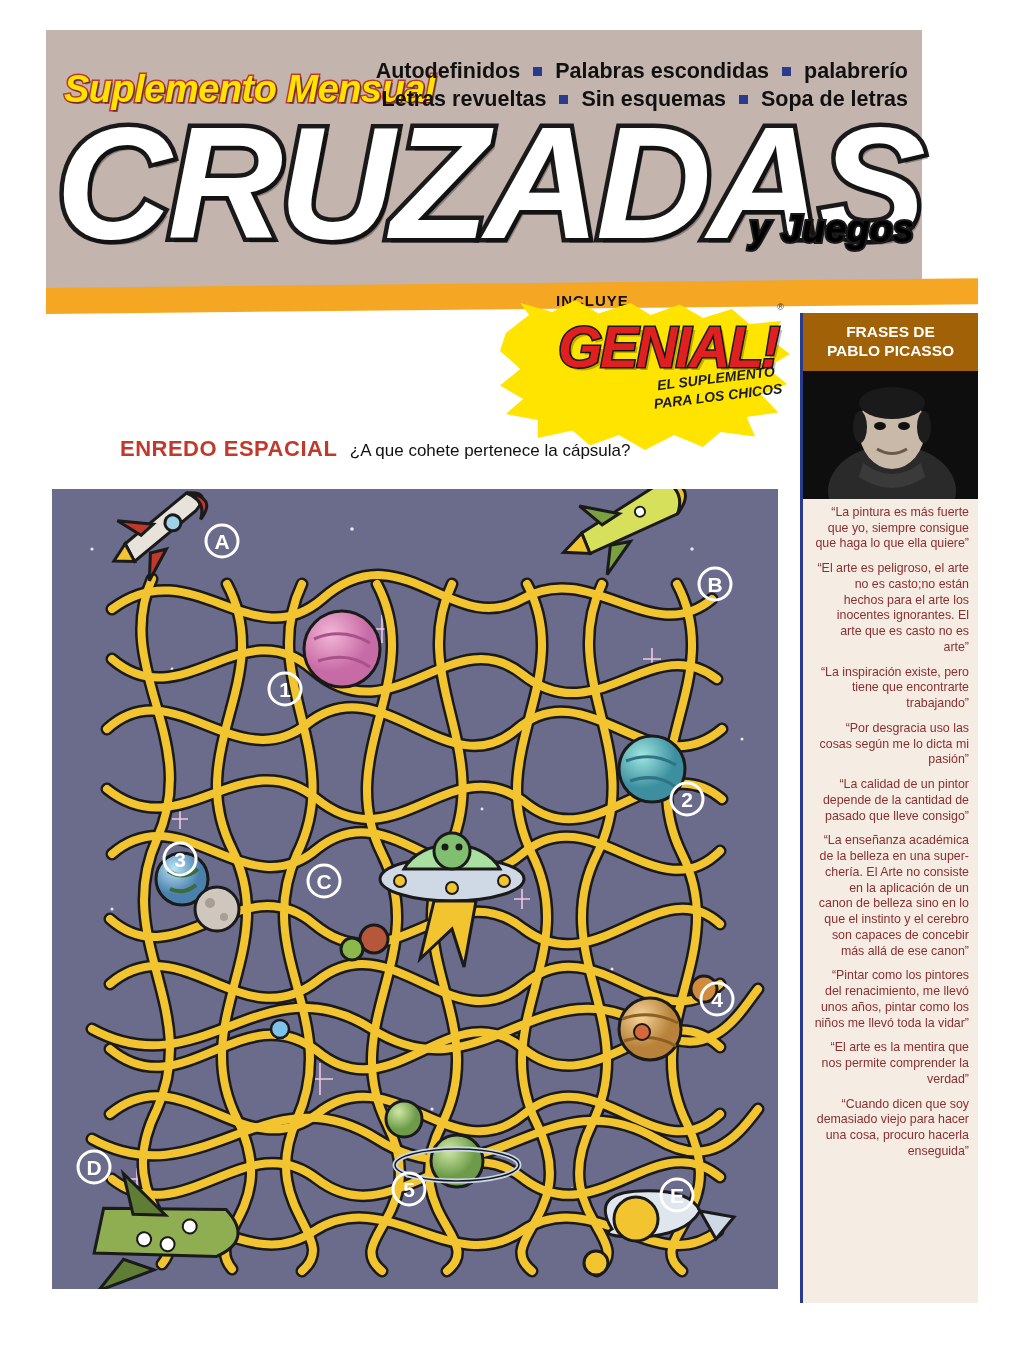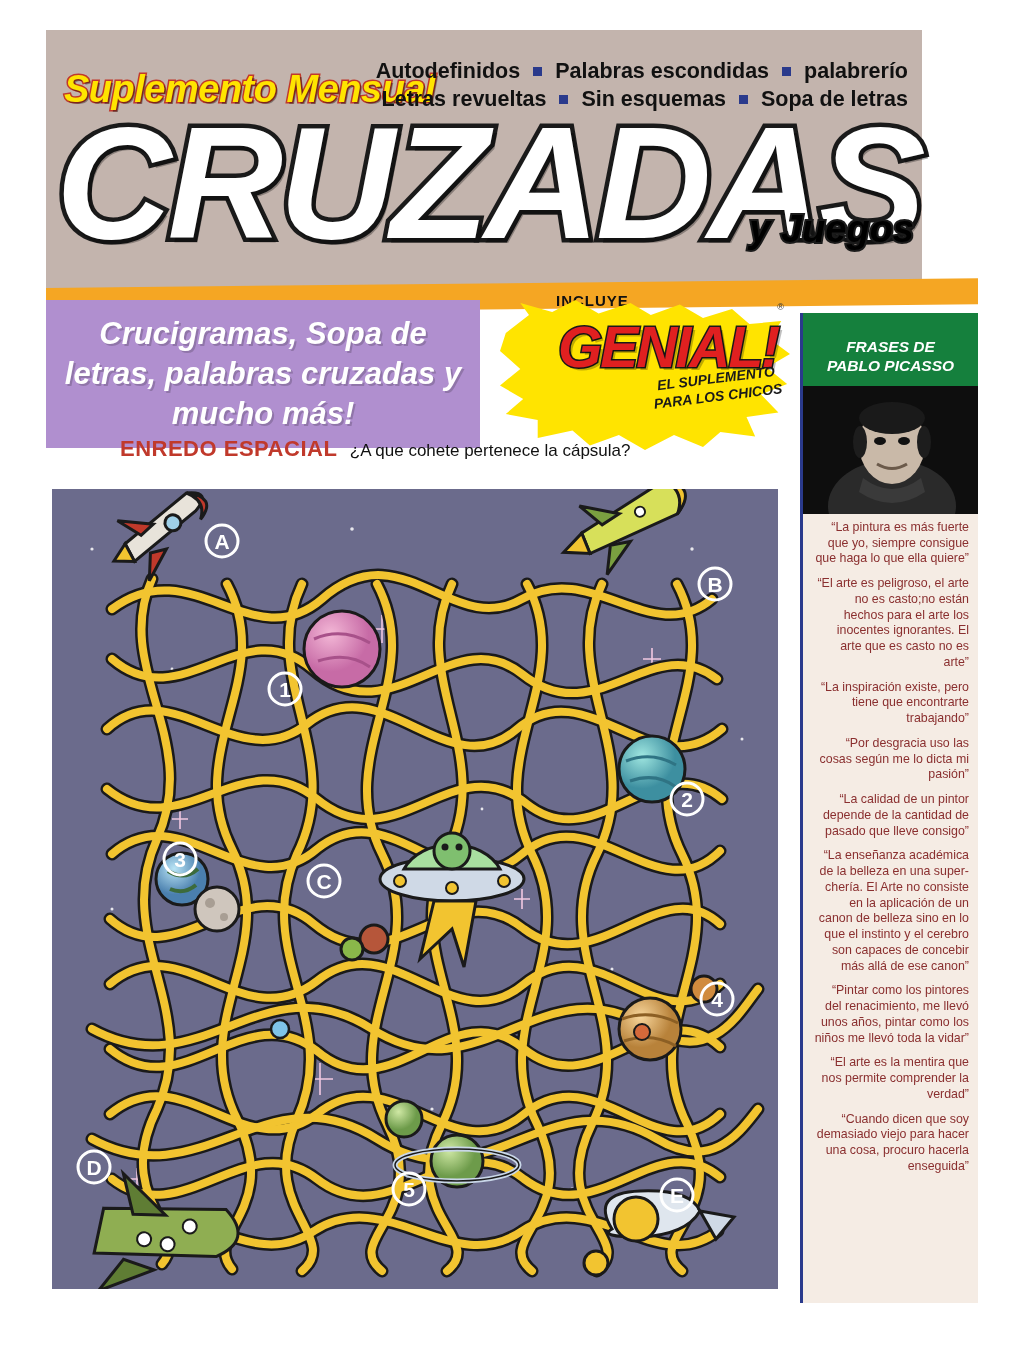--- a/index.html
+++ b/index.html
@@ -120,22 +120,22 @@
   }
   .maze svg { display:block; }
 
   
   .sidebar {
     position:absolute; left:800px; top:313px; width:178px; height:990px;
     background:#f5ece4;
     border-left:3px solid #2a3a8c;
   }
   .sb-head {
-    background:#15803d; color:#fff; text-align:center;
-    padding:24px 4px 10px 4px; font-size:15.5px; font-weight:bold; line-height:1.25;font-style:italic;
+    background:#a16207; color:#fff; text-align:center;
+    padding:9px 4px 10px 4px; font-size:15.5px; font-weight:bold; line-height:1.25;
   }
   .sb-photo { width:100%; height:128px; background:#111; position:relative; overflow:hidden; }
   .sb-quotes { padding:6px 9px 4px 9px; }
   .sb-quotes .q {
     color:#8a2f2f; font-size:12.4px; line-height:1.27; text-align:right;
     margin:0 0 9px 0;
   }
   .sb-quotes .q:last-child { margin-bottom:0; }
 
   
@@ -167,23 +167,20 @@
         </div>
       </div>
 
       <div class="bigtitle">CRUZADAS</div>
       <div class="yjuegos">y Juegos</div>
     </div>
   </div>
 
   <div class="ribbon"></div>
 
-  <div class="purplebox">
-    <div class="txt">Crucigramas, Sopa de letras, palabras cruzadas y mucho más!</div>
-  </div>
 
   <div class="incluye">INCLUYE</div>
   <div class="genial-wrap">
     <div class="burst"></div>
     <div class="genial-txt">GENIAL!</div>
     <div class="genial-sub">EL SUPLEMENTO PARA LOS CHICOS</div>
     <div class="genial-r">®</div>
   </div>
 
   <div class="sectionhead">

